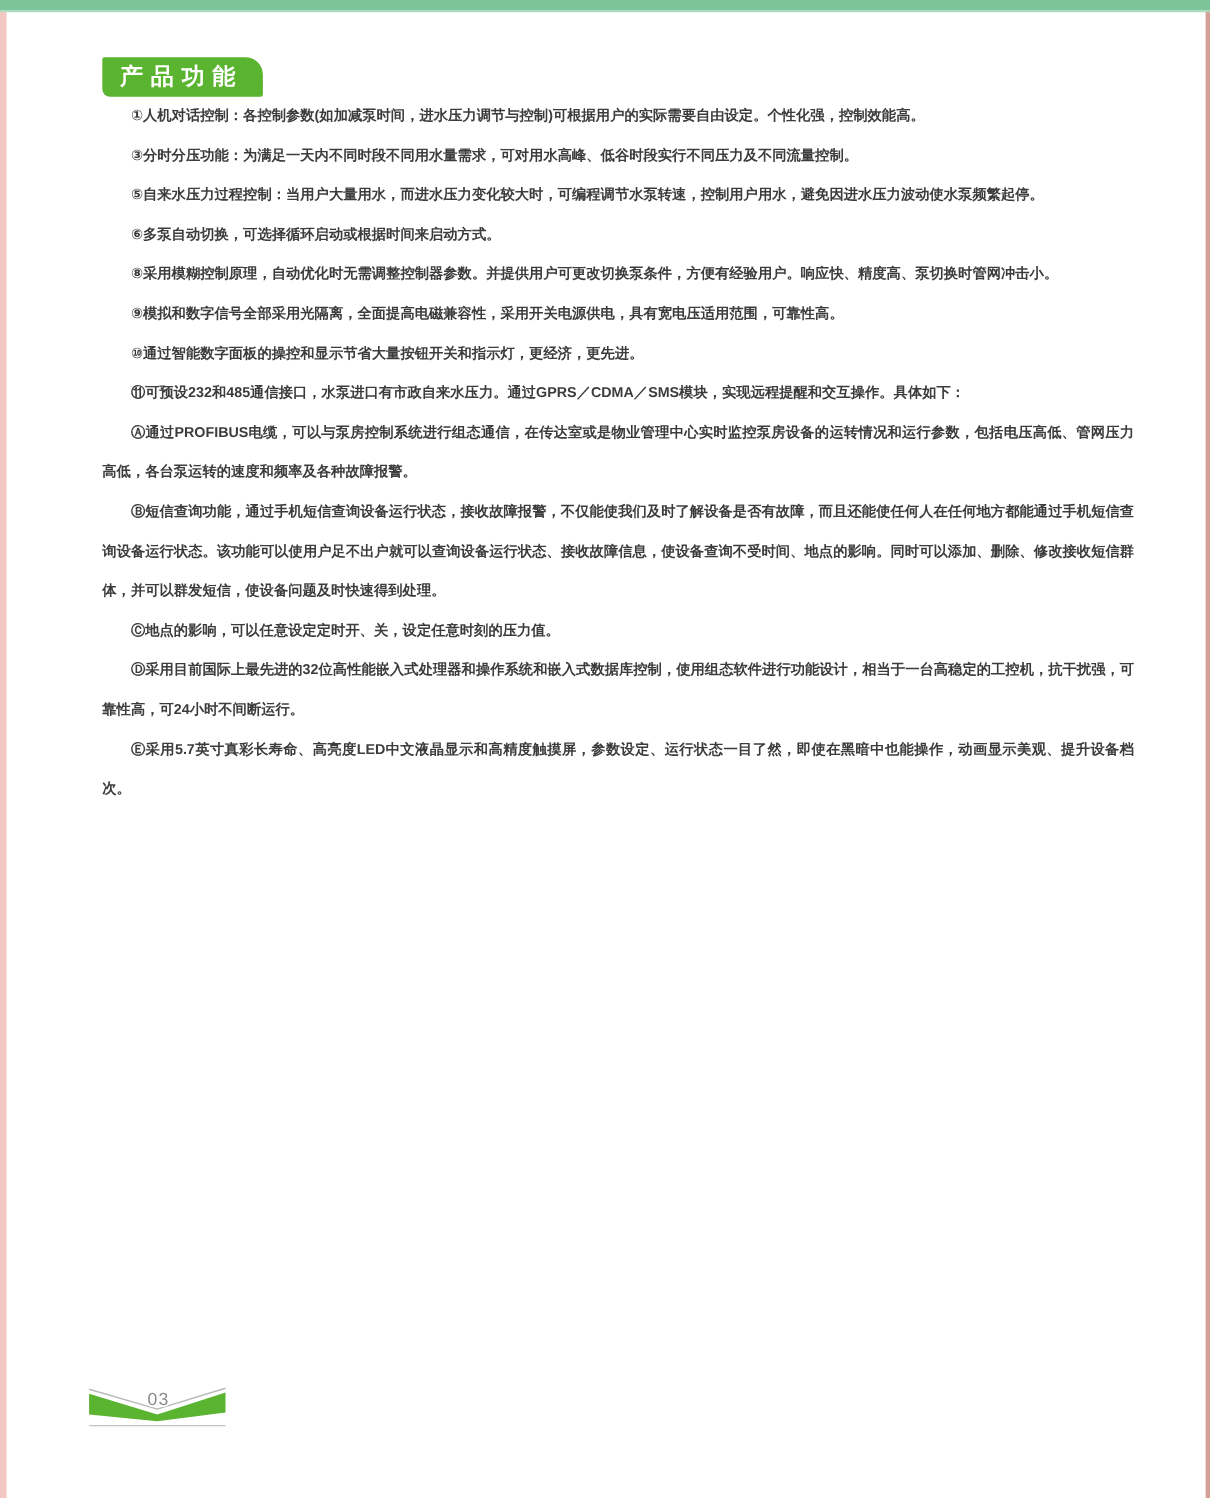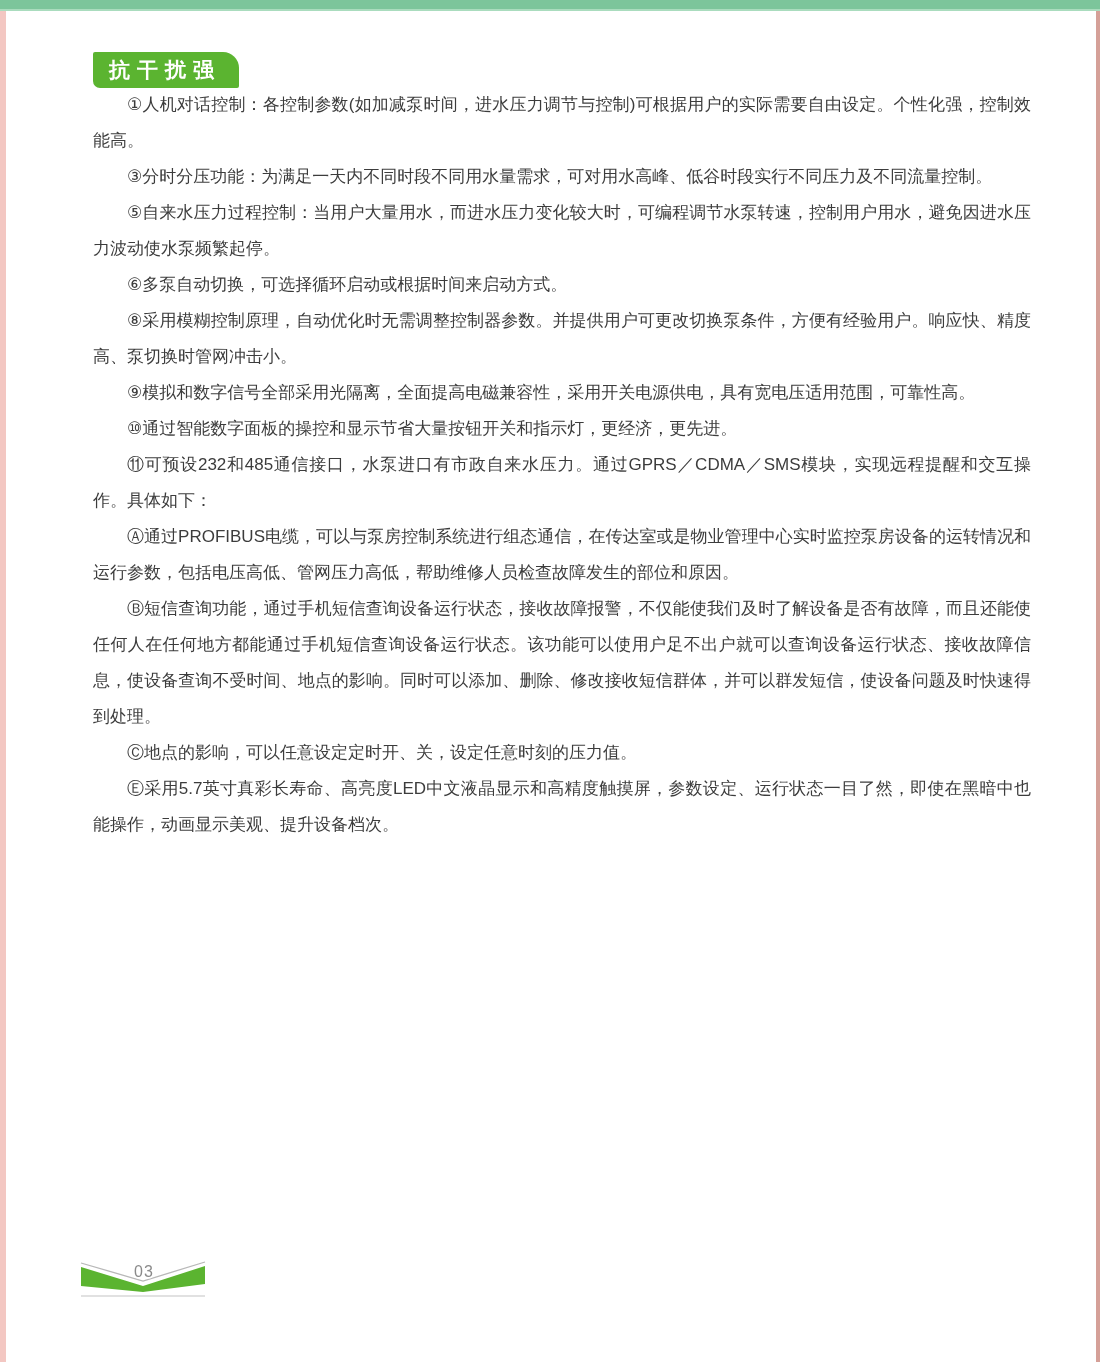--- a/index.html
+++ b/index.html
@@ -49,23 +49,24 @@
     font-size: 21px;
     font-weight: bold;
     letter-spacing: 7px;
   }
   .body-text {
     position: absolute;
     left: 93px;
     top: 87px;
     width: 938px;
     color: var(--text-color, #3c3c3c);
-    font-size: 17px;
+    font-size: 13px;
     line-height: 36px;
     text-align: justify;
+    font-weight: bold;
   }
   .body-text p {
     margin: 0;
     padding: 0;
     text-indent: 2em;
   }
   .page-footer {
     position: absolute;
     left: 80px;
     top: 1260px;
@@ -77,35 +78,36 @@
 </head>
 <body>
 
 <div class="page">
 
   <div class="top-bar"></div>
   <div class="left-border"></div>
   <div class="right-border"></div>
 
   <div class="section-badge">
-    <span>抗干扰强</span>
+    <span>产品功能</span>
   </div>
 
   <div class="body-text">
     <p>①人机对话控制：各控制参数(如加减泵时间，进水压力调节与控制)可根据用户的实际需要自由设定。个性化强，控制效能高。</p>
     <p>③分时分压功能：为满足一天内不同时段不同用水量需求，可对用水高峰、低谷时段实行不同压力及不同流量控制。</p>
     <p>⑤自来水压力过程控制：当用户大量用水，而进水压力变化较大时，可编程调节水泵转速，控制用户用水，避免因进水压力波动使水泵频繁起停。</p>
     <p>⑥多泵自动切换，可选择循环启动或根据时间来启动方式。</p>
     <p>⑧采用模糊控制原理，自动优化时无需调整控制器参数。并提供用户可更改切换泵条件，方便有经验用户。响应快、精度高、泵切换时管网冲击小。</p>
     <p>⑨模拟和数字信号全部采用光隔离，全面提高电磁兼容性，采用开关电源供电，具有宽电压适用范围，可靠性高。</p>
     <p>⑩通过智能数字面板的操控和显示节省大量按钮开关和指示灯，更经济，更先进。</p>
     <p>⑪可预设232和485通信接口，水泵进口有市政自来水压力。通过GPRS／CDMA／SMS模块，实现远程提醒和交互操作。具体如下：</p>
-    <p>Ⓐ通过PROFIBUS电缆，可以与泵房控制系统进行组态通信，在传达室或是物业管理中心实时监控泵房设备的运转情况和运行参数，包括电压高低、管网压力高低，帮助维修人员检查故障发生的部位和原因。</p>
+    <p>Ⓐ通过PROFIBUS电缆，可以与泵房控制系统进行组态通信，在传达室或是物业管理中心实时监控泵房设备的运转情况和运行参数，包括电压高低、管网压力高低，各台泵运转的速度和频率及各种故障报警。</p>
     <p>Ⓑ短信查询功能，通过手机短信查询设备运行状态，接收故障报警，不仅能使我们及时了解设备是否有故障，而且还能使任何人在任何地方都能通过手机短信查询设备运行状态。该功能可以使用户足不出户就可以查询设备运行状态、接收故障信息，使设备查询不受时间、地点的影响。同时可以添加、删除、修改接收短信群体，并可以群发短信，使设备问题及时快速得到处理。</p>
     <p>Ⓒ地点的影响，可以任意设定定时开、关，设定任意时刻的压力值。</p>
+    <p>Ⓓ采用目前国际上最先进的32位高性能嵌入式处理器和操作系统和嵌入式数据库控制，使用组态软件进行功能设计，相当于一台高稳定的工控机，抗干扰强，可靠性高，可24小时不间断运行。</p>
     <p>Ⓔ采用5.7英寸真彩长寿命、高亮度LED中文液晶显示和高精度触摸屏，参数设定、运行状态一目了然，即使在黑暗中也能操作，动画显示美观、提升设备档次。</p>
   </div>
 
   <div class="page-footer">
     <svg width="126" height="38" viewBox="0 0 126 38">
       <polyline points="1,3 63,21 125,2" fill="none" stroke="#b8b8b8" stroke-width="1.3"></polyline>
       <polygon points="1,7 63,26 125,6 125,24 63,32 1,26" fill="#5bb430"></polygon>
       <line x1="1" y1="36" x2="125" y2="36" stroke="#c4c4c4" stroke-width="1.2"></line>
       <text x="64" y="17" text-anchor="middle" font-size="16" fill="#8a8a8a" stroke="#ffffff" stroke-width="3" paint-order="stroke" letter-spacing="1" font-family="Liberation Sans, sans-serif">03</text>
     </svg>

